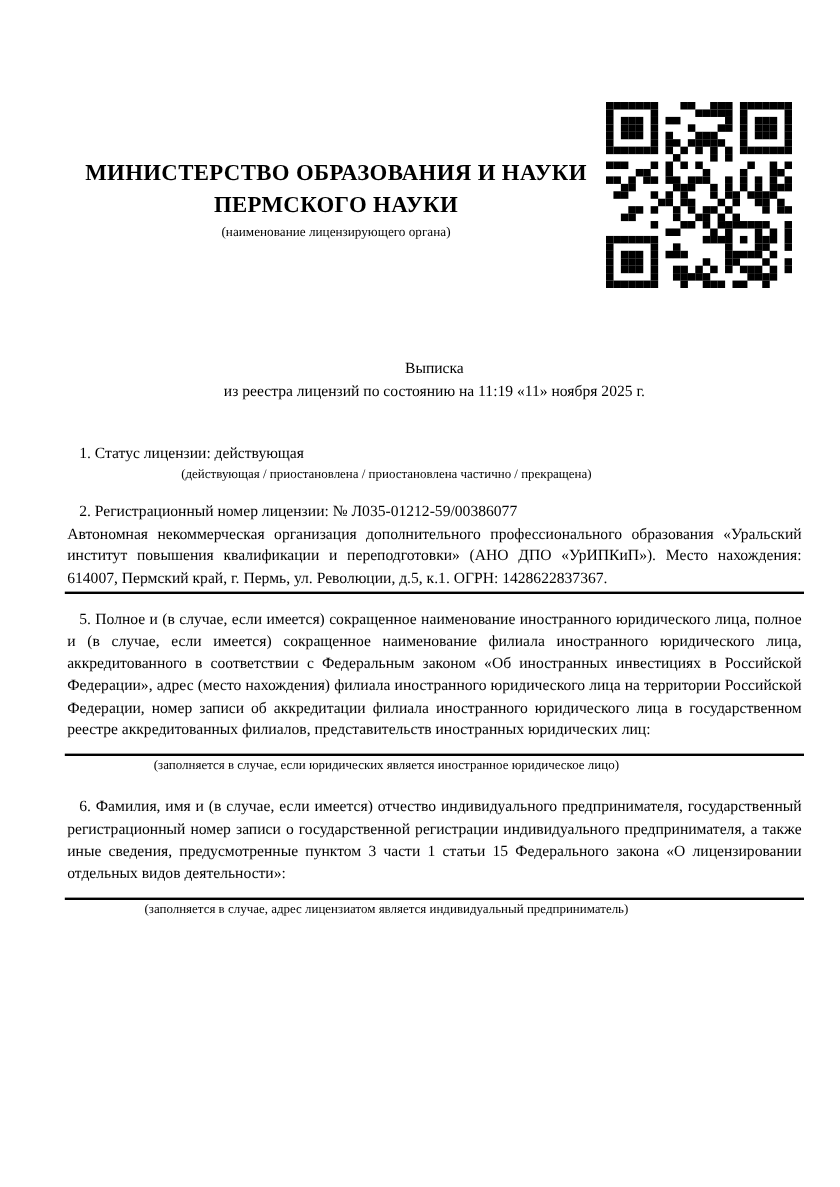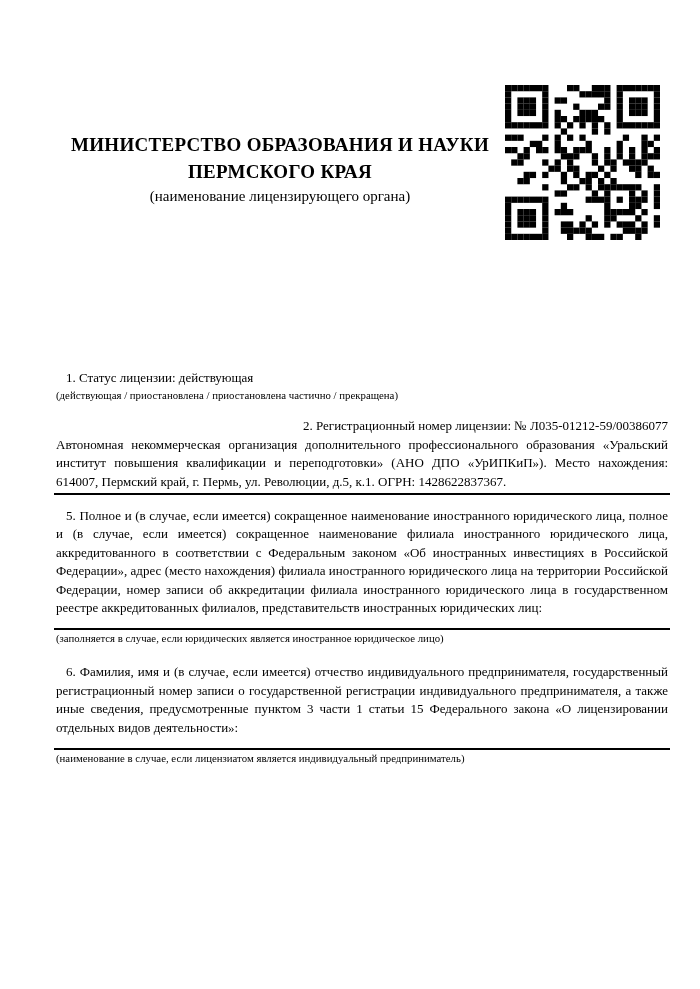--- a/index.html
+++ b/index.html
@@ -19,21 +19,21 @@
     width: 480px;
     text-align: center;
   }
   .ministry-name {
     font-size: 19px;
     font-weight: bold;
     line-height: 27px;
     letter-spacing: 0.3px;
   }
   .ministry-note {
-    font-size: 15px;
+    font-size: 11px;
     margin-top: 3px;
   }
   .qr-box {
     position: absolute;
     top: 85px;
     left: 505px;
     width: 155px;
     height: 155px;
     background: #ffffff;
   }
@@ -62,24 +62,25 @@
     border: none;
     border-top: 2px solid #000000;
     height: 0;
     margin: 2px 0 0 -2px;
     width: calc(100% + 4px);
   }
   .fill-rule.gap { margin-top: 11px; }
   .note {
     font-size: 10.8px;
     line-height: 13px;
+    text-align: center;
     margin-top: 2px !important;
     margin-right: 80px !important;
   }
-  .mt15 { margin-top: 15px !important; text-align: right; }
+  .mt15 { margin-top: 15px !important; }
   .mt16 { margin-top: 16px !important; }
   .mt7  { margin-top: 7px !important; }
   .mt12 { margin-top: 12px !important; }
   .mt18 { margin-top: 18px !important; }
   .mt22 { margin-top: 22px !important; }
   .page-number {
     position: absolute;
     top: 926px;
     left: 0;
     width: 700px;
@@ -87,21 +88,21 @@
     font-size: 13px;
   }
 </style>
 </head>
 <body>
 
 <div class="page">
 
   <div class="header-block">
     <div class="ministry-name">МИНИСТЕРСТВО ОБРАЗОВАНИЯ И НАУКИ</div>
-    <div class="ministry-name">ПЕРМСКОГО КРАЯ</div>
+    <div class="ministry-name">ПЕРМСКОГО НАУКИ</div>
     <div class="ministry-note">(наименование лицензирующего органа)</div>
   </div>
 
   <div class="qr-box" id="qr-box"><svg xmlns="http://www.w3.org/2000/svg" width="155" height="155" viewBox="0 0 155 155" fill="#000000">
         <rect x="0.00" y="0.00" width="6.26" height="6.26"></rect>
         <rect x="6.20" y="0.00" width="6.26" height="6.26"></rect>
         <rect x="12.40" y="0.00" width="6.26" height="6.26"></rect>
         <rect x="18.60" y="0.00" width="6.26" height="6.26"></rect>
         <rect x="24.80" y="0.00" width="6.26" height="6.26"></rect>
         <rect x="31.00" y="0.00" width="6.26" height="6.26"></rect>
@@ -384,39 +385,43 @@
         <rect x="37.20" y="148.80" width="6.26" height="6.26"></rect>
         <rect x="62.00" y="148.80" width="6.26" height="6.26"></rect>
         <rect x="80.60" y="148.80" width="6.26" height="6.26"></rect>
         <rect x="86.80" y="148.80" width="6.26" height="6.26"></rect>
         <rect x="93.00" y="148.80" width="6.26" height="6.26"></rect>
         <rect x="105.40" y="148.80" width="6.26" height="6.26"></rect>
         <rect x="111.60" y="148.80" width="6.26" height="6.26"></rect>
         <rect x="130.20" y="148.80" width="6.26" height="6.26"></rect>
       </svg></div>
 
+  <div class="title-block">
+    <div>Выписка</div>
+    <div>из реестра лицензий по состоянию на 11:19 «11» ноября 2025 г.</div>
+  </div>
 
   <div class="content">
 
     <p class="item-line">1. Статус лицензии: действующая</p>
     <p class="note">(действующая / приостановлена / приостановлена частично / прекращена)</p>
 
     <p class="item-line mt15">2. Регистрационный номер лицензии: № Л035-01212-59/00386077</p>
 
 
     <p class="value-para">Автономная некоммерческая организация дополнительного профессионального образования «Уральский институт повышения квалификации и переподготовки» (АНО ДПО «УрИПКиП»). Место нахождения: 614007, Пермский край, г. Пермь, ул. Революции, д.5, к.1. ОГРН: 1428622837367.</p>
     <hr class="fill-rule">
 
     <p class="para mt12">5. Полное и (в случае, если имеется) сокращенное наименование иностранного юридического лица, полное и (в случае, если имеется) сокращенное наименование филиала иностранного юридического лица, аккредитованного в соответствии с Федеральным законом «Об иностранных инвестициях в Российской Федерации», адрес (место нахождения) филиала иностранного юридического лица на территории Российской Федерации, номер записи об аккредитации филиала иностранного юридического лица в государственном реестре аккредитованных филиалов, представительств иностранных юридических лиц:</p>
     <hr class="fill-rule gap">
     <p class="note">(заполняется в случае, если юридических является иностранное юридическое лицо)</p>
 
     <p class="para mt18">6. Фамилия, имя и (в случае, если имеется) отчество индивидуального предпринимателя, государственный регистрационный номер записи о государственной регистрации индивидуального предпринимателя, а также иные сведения, предусмотренные пунктом 3 части 1 статьи 15 Федерального закона «О лицензировании отдельных видов деятельности»:</p>
     <hr class="fill-rule gap">
-    <p class="note">(наименование в случае, если лицензиатом является индивидуальный предприниматель)</p>
+    <p class="note">(заполняется в случае, адрес лицензиатом является индивидуальный предприниматель)</p>
 
     <p class="item-line mt22">7. Идентификационный номер налогоплательщика: 5904988880</p>
 
   </div>
 
   <div class="page-number">1</div>
 
 </div>
 
 </body></html>

